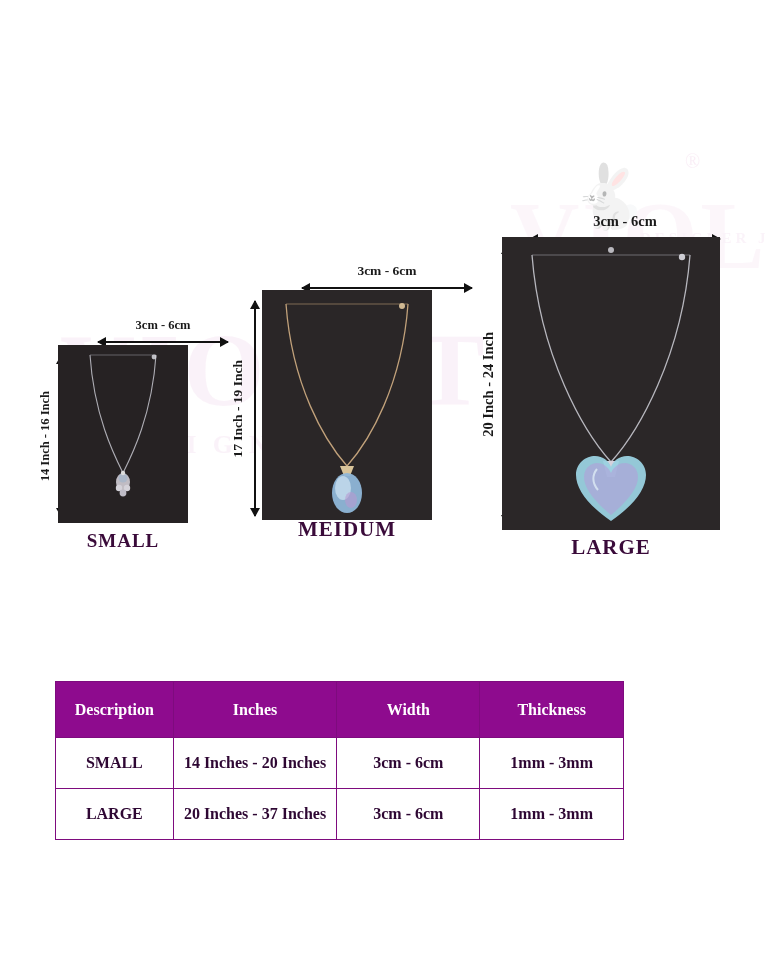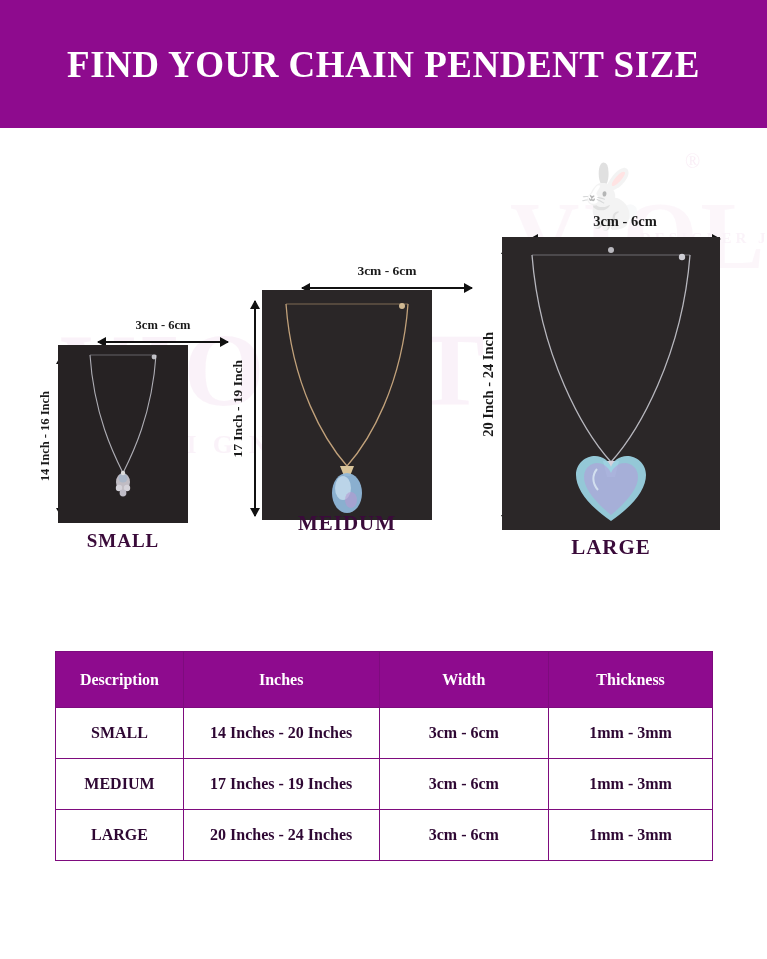--- a/index.html
+++ b/index.html
@@ -181,22 +181,22 @@
     border-left: 5px solid transparent;
     border-right: 5px solid transparent;
   }
   .arrow-v .head-t { top: -1px; border-bottom: 9px solid #111; }
   .arrow-v .head-b { bottom: -1px; border-top: 9px solid #111; }
 
   
   .size-table {
     position: absolute;
     left: 55px;
-    top: 651px;
-    width: 658px;
+    top: 681px;
+    width: 569px;
     border-collapse: collapse;
     z-index: 4;
     background: #fff;
   }
   .size-table th, .size-table td {
     border: 1px solid #7e0b7e;
     text-align: center;
     font-family: "Liberation Serif", serif;
     font-weight: bold;
     color: #2b0a2b;
@@ -215,23 +215,20 @@
   .col-desc { width: 128px; }
   .col-height { width: 196px; }
   .col-width { width: 170px; }
   .col-thick { width: 164px; }
 </style>
 </head>
 <body>
 
 <div class="page">
 
-  <div class="header-band">
-    <div class="header-title">FIND YOUR CHAIN PENDENT SIZE</div>
-  </div>
 
   <div class="watermark">
     <div class="wm-text wm-main">VIOLET</div>
     <div class="wm-text wm-sub">DESIGNER</div>
     <div class="wm-text wm-right">VIOLET</div>
     <div class="wm-text wm-small">DESIGNER JEWELLERY</div>
     <div class="wm-butterfly">🐇</div>
     <div class="wm-reg">®</div>
   </div>
 
@@ -301,21 +298,21 @@
           <path d="M24 14 C 30 95, 62 150, 85 176 C 108 150, 140 95, 146 14" stroke="#caa97f" stroke-width="1.3" fill="none" opacity="0.95"></path>
           <path d="M24 14 L 146 14" stroke="#b99a72" stroke-width="1.1" fill="none" opacity="0.6"></path>
           <circle cx="140" cy="16" r="3" fill="#e0c79c" opacity="0.9"></circle>
           <path d="M78 176 L 92 176 L 88 186 L 82 186 Z" fill="#d9c49a"></path>
           <ellipse cx="85" cy="203" rx="15" ry="20" fill="#8fb6d8" opacity="0.95"></ellipse>
           <ellipse cx="81" cy="198" rx="8" ry="12" fill="#c7ddee" opacity="0.8"></ellipse>
           <ellipse cx="89" cy="210" rx="6" ry="8" fill="#b79ad0" opacity="0.6"></ellipse>
         </svg>
       </div>
 
-      <div class="prod-label" style="left:-25px; top:248px; width:220px; font-size:21px;">MEIDUM</div>
+      <div class="prod-label" style="left:-25px; top:254px; width:220px; font-size:21px;">MEIDUM</div>
     </div>
 
     <div class="prod" style="left:490px; top:213px; width:230px;">
 
       <div class="dim-top" style="left:40px; top:0px; width:190px;">
         <div class="dim-text" style="font-size:14.5px;">3cm - 6cm</div>
         <div class="arrow-h" style="margin-top:4px;">
           <div class="line"></div>
           <div class="head-l"></div>
           <div class="head-r"></div>
@@ -360,27 +357,21 @@
       </tr>
     </thead>
     <tbody>
       <tr>
         <td>SMALL</td>
         <td>14 Inches - 20 Inches</td>
         <td>3cm - 6cm</td>
         <td>1mm - 3mm</td>
       </tr>
       <tr>
-        <td>MEDIUM</td>
-        <td>17 Inches - 19 Inches</td>
-        <td>3cm - 6cm</td>
-        <td>1mm - 3mm</td>
-      </tr>
-      <tr>
         <td>LARGE</td>
-        <td>20 Inches - 24 Inches</td>
+        <td>20 Inches - 37 Inches</td>
         <td>3cm - 6cm</td>
         <td>1mm - 3mm</td>
       </tr>
     </tbody>
   </table>
 
 </div>
 
 </body></html>

